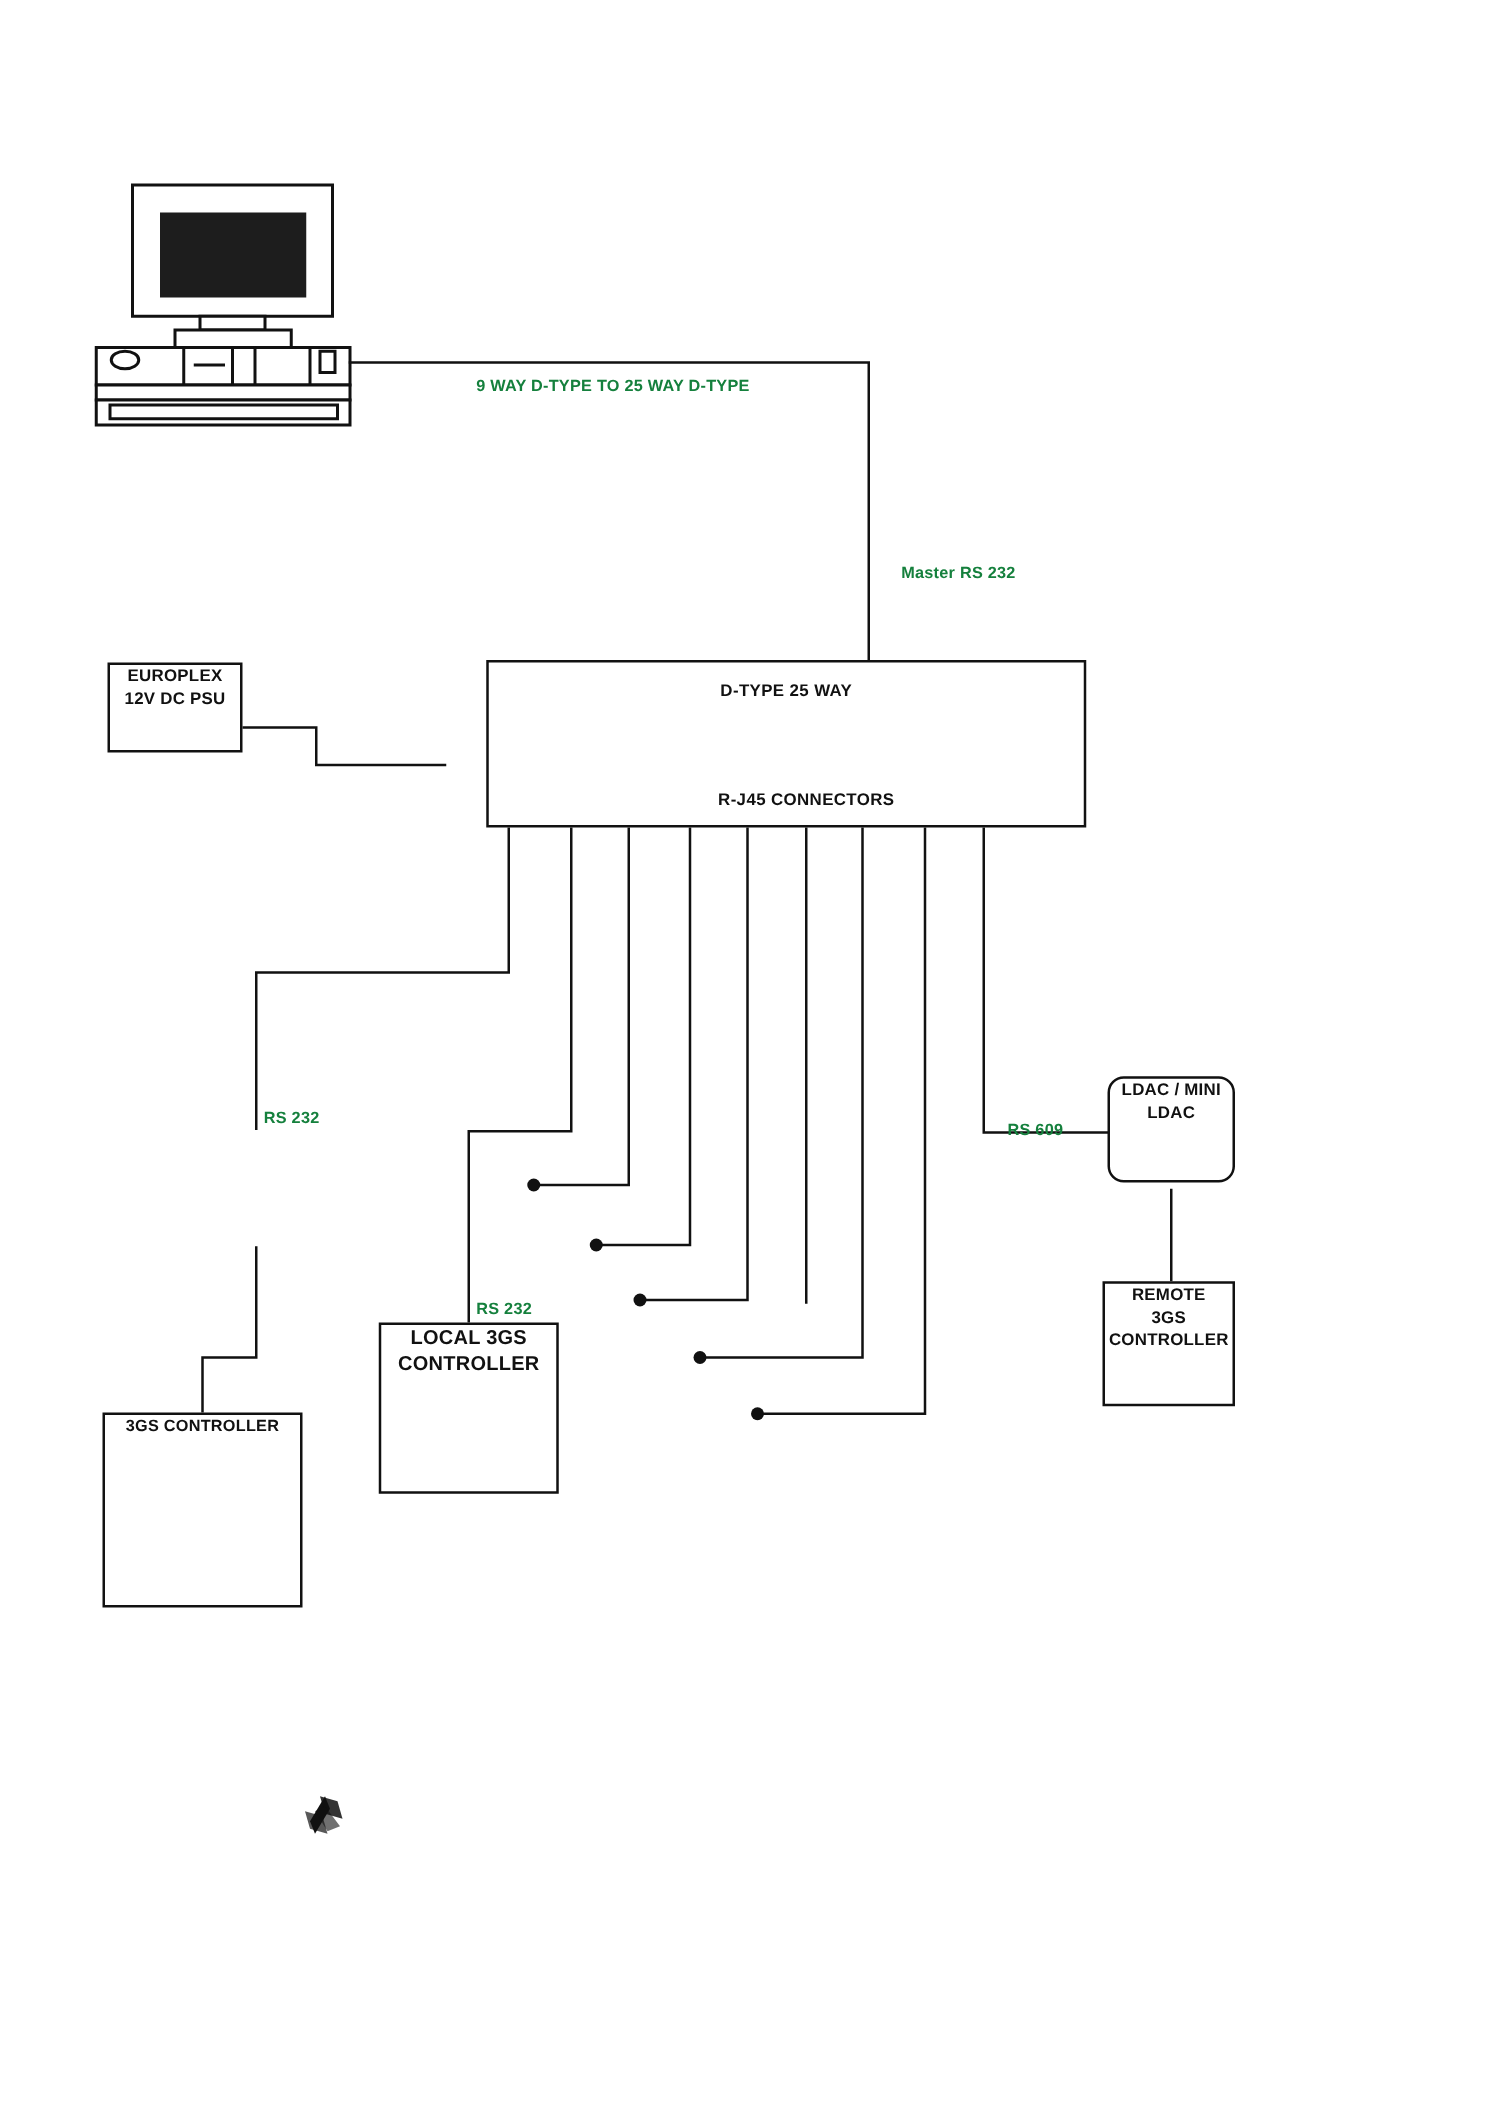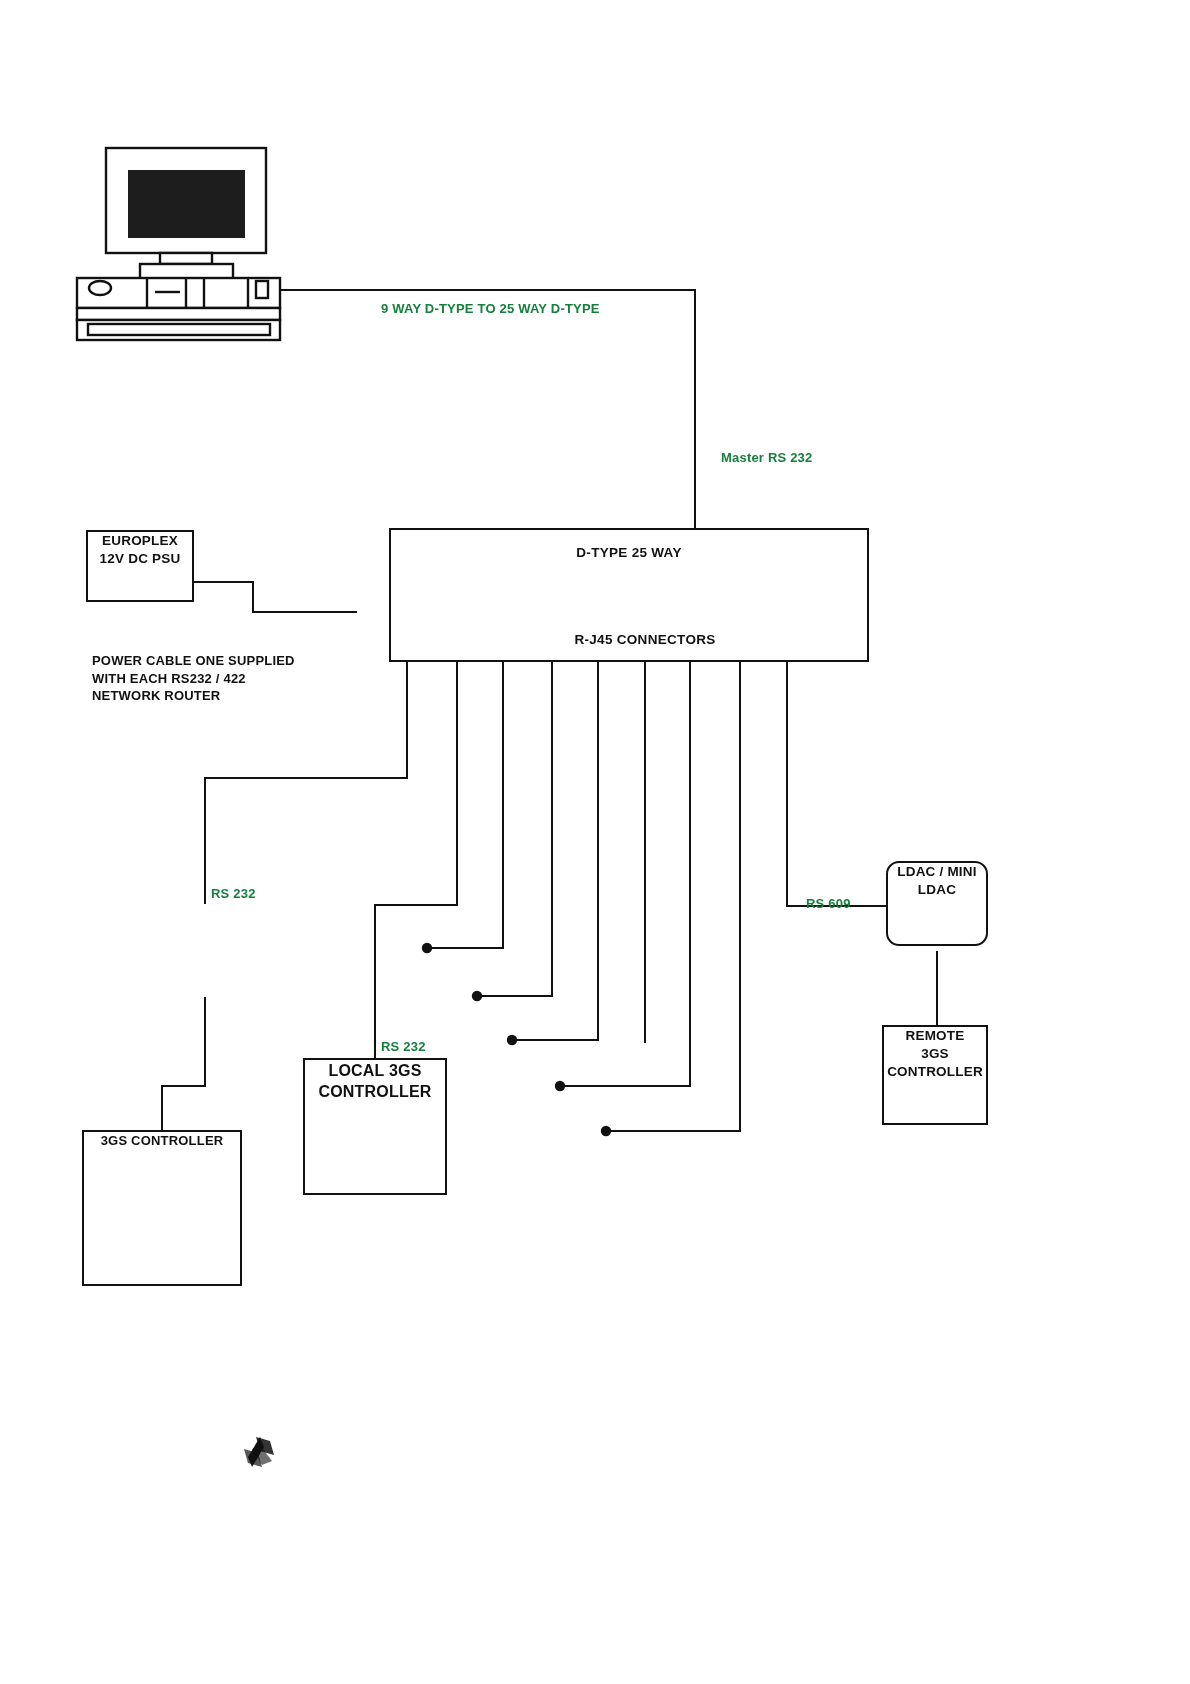--- a/index.html
+++ b/index.html
@@ -199,23 +199,20 @@
   <div class="box" style="left:882px; top:1025px; width:106px; height:100px; font-size:13.5px;">
     <span style="white-space:pre-line;">REMOTE
 3GS
 CONTROLLER</span>
   </div>
 
   <div class="label-mixed" style="left:381px; top:301px;">9 WAY D-TYPE TO 25 WAY D-TYPE</div>
 
   <div class="label-mixed" style="left:721px; top:450px;">Master RS 232</div>
 
-  <div class="label" style="left:92px; top:652px;">POWER CABLE ONE SUPPLIED
-WITH EACH RS232 / 422
-NETWORK ROUTER</div>
 
   <div class="label-mixed" style="left:211px; top:886px;">RS 232</div>
 
   <div class="label-mixed" style="left:381px; top:1039px;">RS 232</div>
 
   <div class="label-mixed" style="left:806px; top:896px;">RS 609</div>
 
 </div>
 
 </body></html>

